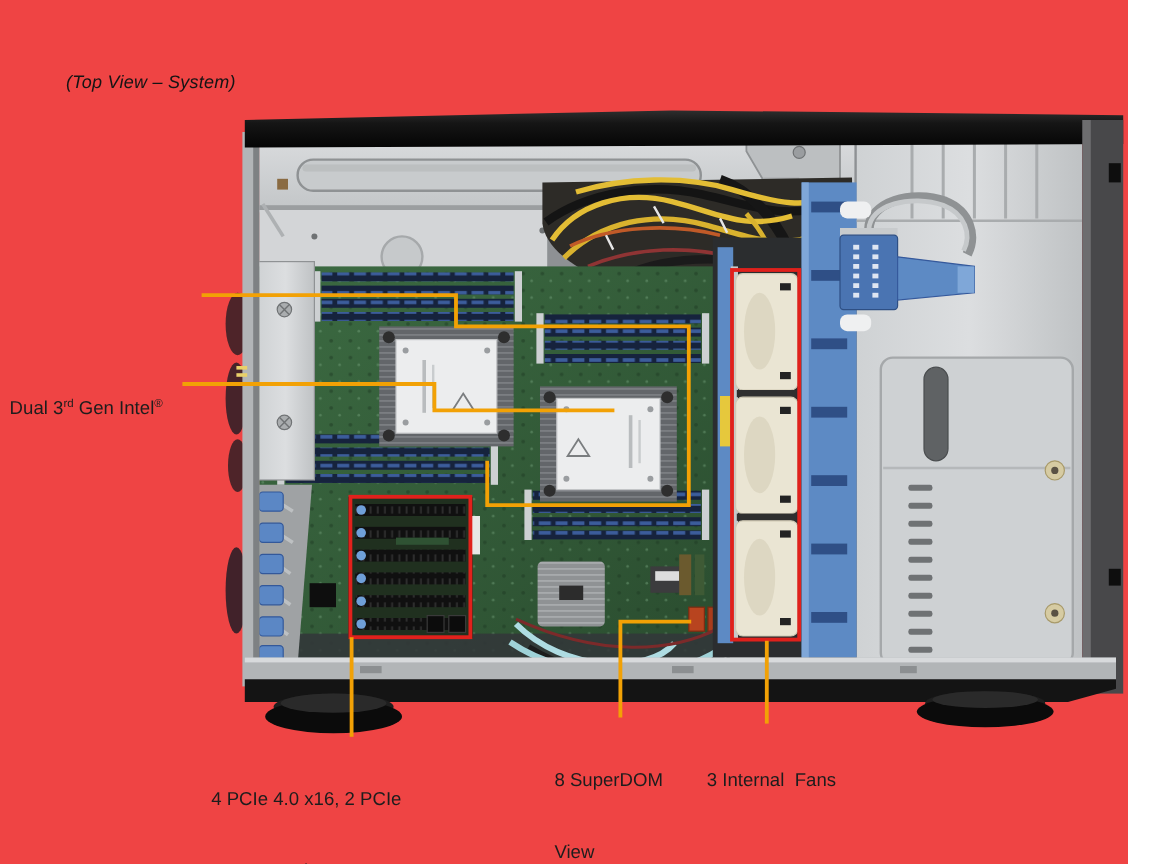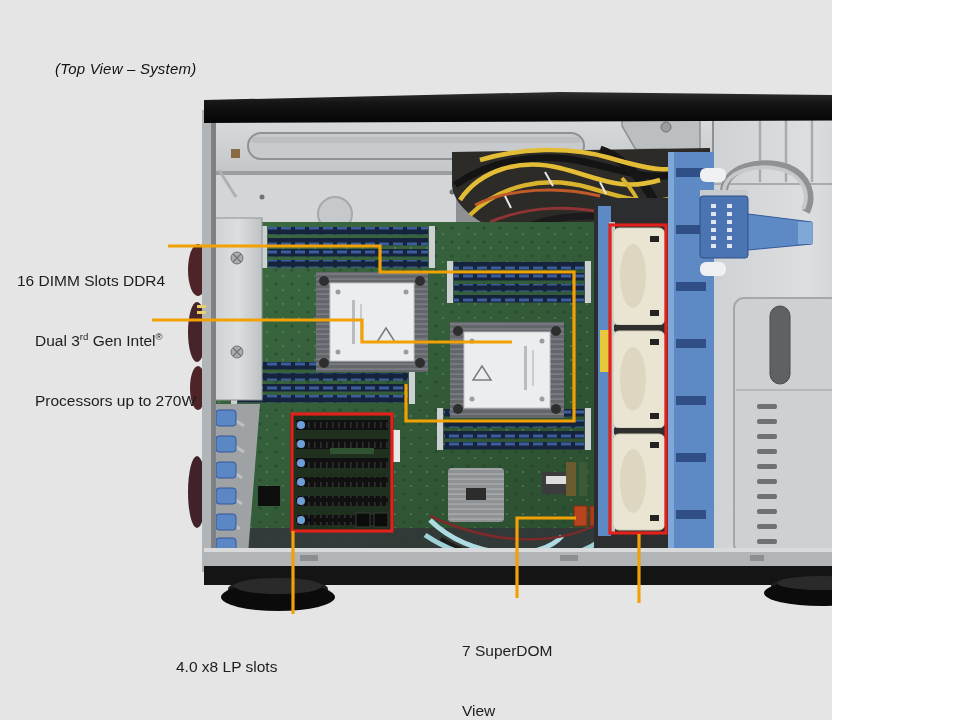--- a/index.html
+++ b/index.html
@@ -1,16 +1,16 @@
 <!DOCTYPE html>
 <html><head>
 <meta charset="utf-8">
 <style>
   html,body{margin:0;padding:0;background:#ffffff;}
-  #stage{position:relative;width:832px;height:720px;background:#e5e5e5;overflow:hidden;
+  #stage{position:relative;width:940px;height:720px;background:#ef4444;overflow:hidden;
          font-family:"Liberation Sans",sans-serif;}
   #stage svg{position:absolute;left:0;top:0;}
   .label{position:absolute;font:15.5px/20px "Liberation Sans",sans-serif;color:#1d1d1d;
          white-space:pre;}
   .label sup{font-size:62%;line-height:0;}
   .title{position:absolute;font:italic 15px/22px "Liberation Sans",sans-serif;color:#141414;
          letter-spacing:.2px;white-space:pre;}
 </style>
 </head>
 <body>
@@ -366,31 +366,33 @@
     <polyline points="152,320 362,320 362,342 512,342" stroke="#F2A105"></polyline>
     <polyline points="293,531 293,614" stroke="#F2A105"></polyline>
     <polyline points="576,518 517,518 517,598" stroke="#F2A105"></polyline>
     <polyline points="639,534 639,603" stroke="#F2A105"></polyline>
   </g>
 </svg>
 
 <div class="title" style="left:55px;top:58px;">(Top View – System)</div>
 
 <div class="label" style="left:17px;top:231px;">
-  <div>16 DIMM Slots DDR4</div>
-</div>
-
-<div class="label" style="left:35px;top:291px;">
+</div>
+
+<div class="label" style="left:8px;top:291px;">
   <div><span>Dual 3</span><sup>rd</sup><span> Gen Intel</span><sup>®</sup></div>
-  <div>Processors up to 270W</div>
 </div>
 
 <div class="label" style="left:176px;top:617px;">
+  <div>4 PCIe 4.0 x16, 2 PCIe</div>
   <div>4.0 x8 LP slots</div>
 </div>
 
 <div class="label" style="left:462px;top:601px;">
-  <div>7 SuperDOM</div>
+  <div>8 SuperDOM</div>
   <div>View</div>
 </div>
 
+<div class="label" style="left:589px;top:601px;">
+  <div>3 Internal  Fans</div>
+</div>
 
 </div>
 
 </body></html>

